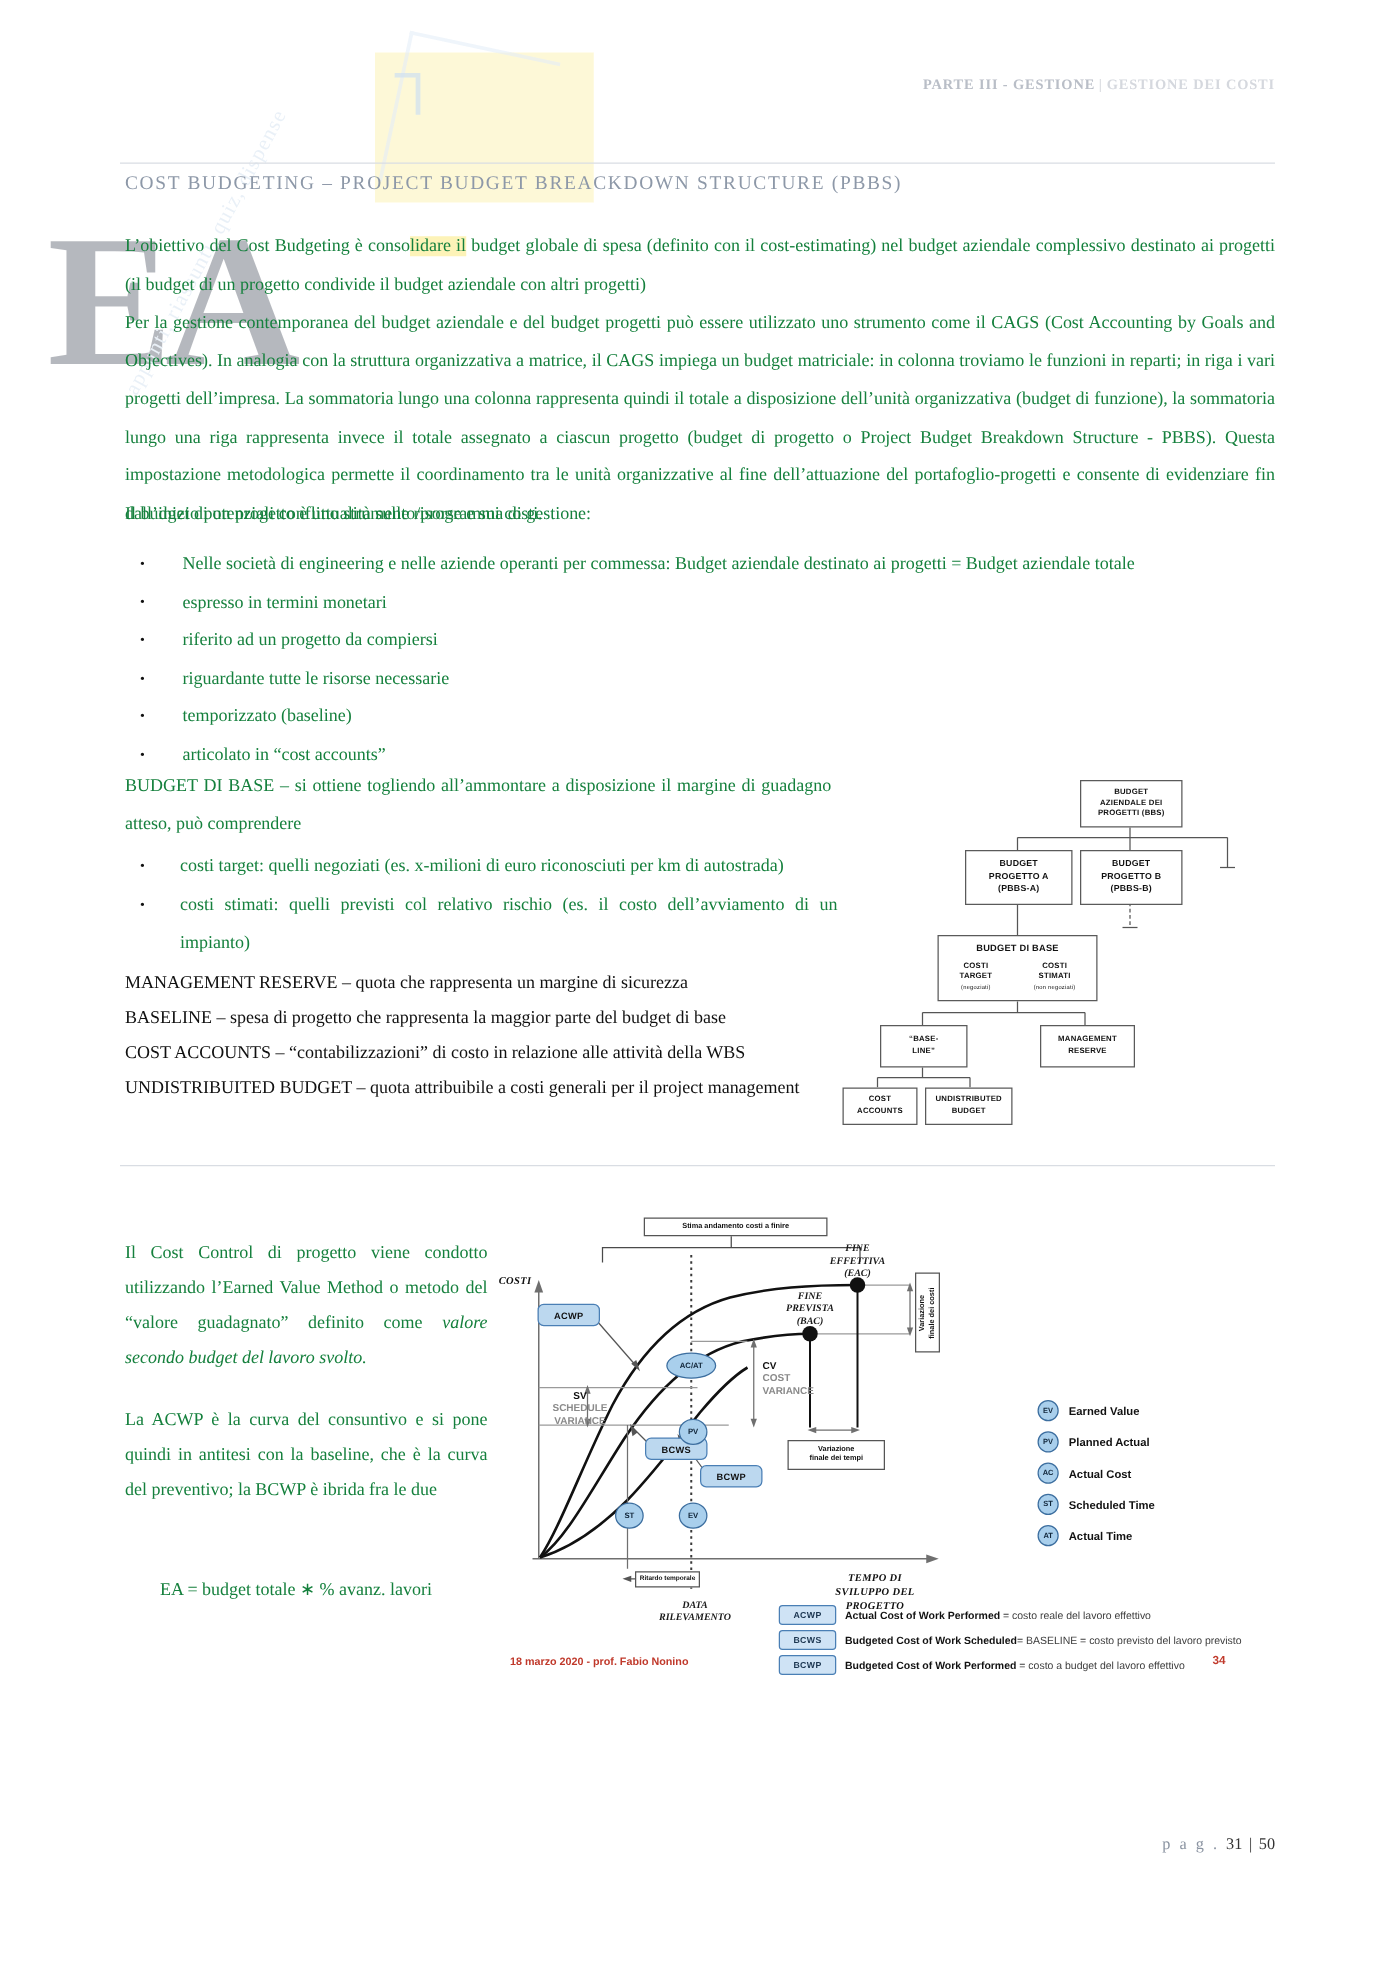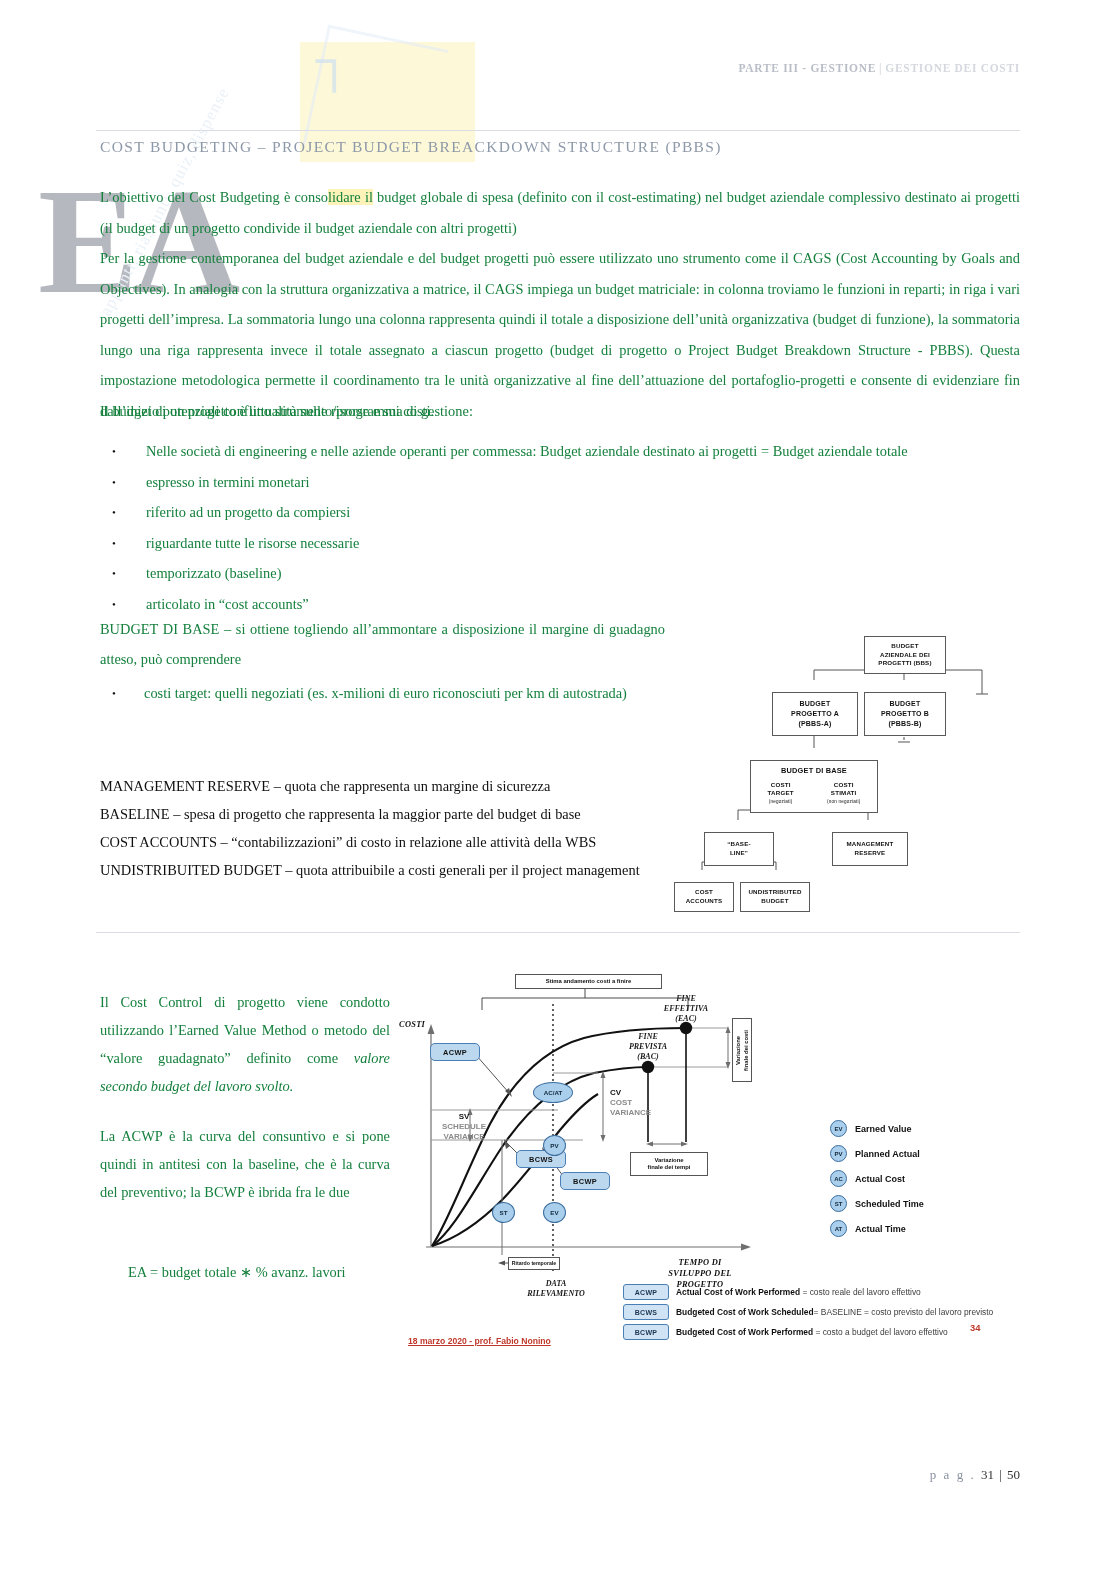--- a/index.html
+++ b/index.html
@@ -74,21 +74,21 @@
   }
   .defblock .ln{display:block;}
   .defblock .just{text-align:justify;text-align-last:left;}
 
   
   .pbbs{position:absolute;left:672px;top:612px;width:344px;height:280px;z-index:3;}
   .nd{
     position:absolute;border:1px solid #5a5a5a;background:#fff;
     font-family:"Liberation Sans",sans-serif;text-align:center;
     display:flex;flex-direction:column;align-items:center;justify-content:center;
-    font-size:6.2px;line-height:8.6px;color:#111;letter-spacing:.2px;margin-top:12px;
+    font-size:6.2px;line-height:8.6px;color:#111;letter-spacing:.2px;
   }
   .nd b{font-weight:bold;}
   .pbbs svg{position:absolute;left:0;top:0;}
 
   
   .evm{position:absolute;left:398px;top:972px;width:620px;height:370px;z-index:3;}
   .evm svg{position:absolute;left:0;top:0;}
   .cap{
     position:absolute;font-family:"Liberation Sans",sans-serif;font-weight:bold;
     font-size:6px;line-height:7.6px;color:#111;text-align:center;
@@ -190,20 +190,21 @@
       <li>temporizzato (baseline)</li>
       <li>articolato in “cost accounts”</li>
     </ul>
   </div>
 
   <div class="body" style="left:100px;top:614px;width:565px;line-height:30px;">BUDGET DI BASE – si ottiene togliendo all’ammontare a disposizione il margine di guadagno atteso, può comprendere</div>
 
   <div class="body" style="left:100px;top:678px;width:570px;line-height:30px;">
     <ul class="lst tight">
       <li>costi target: quelli negoziati (es. x-milioni di euro riconosciuti per km di autostrada)</li>
+      <li>costi stimati: quelli previsti col relativo rischio (es. il costo dell’avviamento di un impianto)</li>
     </ul>
   </div>
 
   <div class="defblock" style="left:100px;top:772px;width:560px;">
     <span class="ln">MANAGEMENT RESERVE – quota che rappresenta un margine di sicurezza</span>
     <span class="ln">BASELINE – spesa di progetto che rappresenta la maggior parte del budget di base</span>
     <span class="ln">COST ACCOUNTS – “contabilizzazioni” di costo in relazione alle attività della WBS</span>
     <span class="ln just">UNDISTRIBUITED BUDGET – quota attribuibile a costi generali per il project management</span>
   </div>
 
@@ -477,21 +478,21 @@
       <div class="drow" style="left:0;top:20px;">
         <div class="tag">BCWS</div>
         <div class="txt"><b>Budgeted Cost of Work Scheduled</b><span>= BASELINE = costo previsto del lavoro previsto</span></div>
       </div>
       <div class="drow" style="left:0;top:40px;">
         <div class="tag">BCWP</div>
         <div class="txt"><b>Budgeted Cost of Work Performed</b><span> = costo a budget del lavoro effettivo</span></div>
       </div>
     </div>
 
-    <div class="slidefoot" style="left:10px;top:364px;text-decoration:underline;">18 marzo 2020 - prof. Fabio Nonino</div>
+    <div class="slidefoot" style="left:10px;top:352px;">18 marzo 2020 - prof. Fabio Nonino</div>
     <div class="slideno" style="left:572px;top:350px;">34</div>
   </div>
 
   <div class="ftr">
     <span>p a g .</span>
     <b>31</b>
     <b>|</b>
     <b>50</b>
   </div>
 

